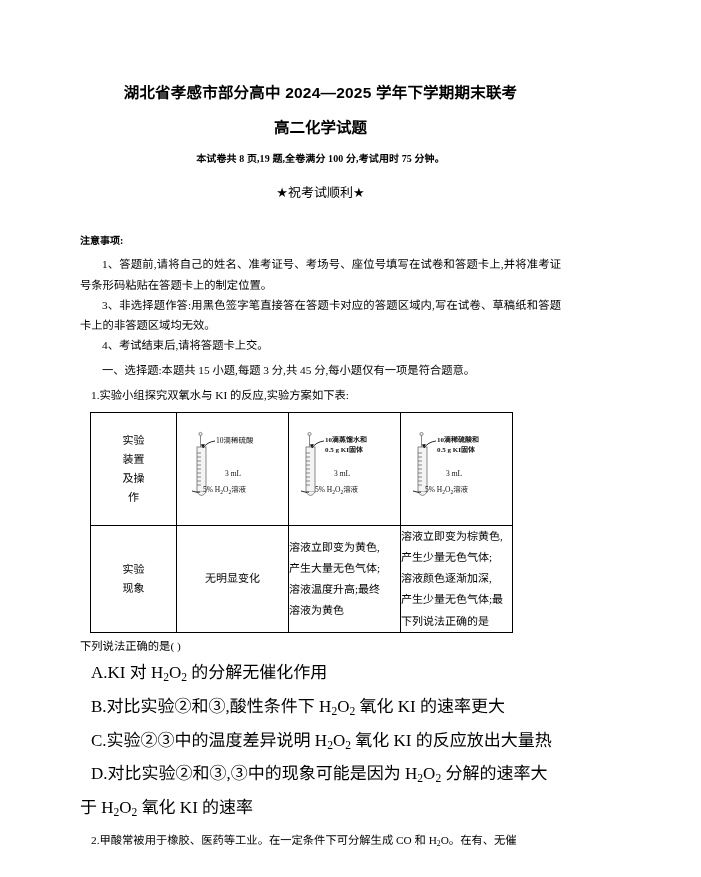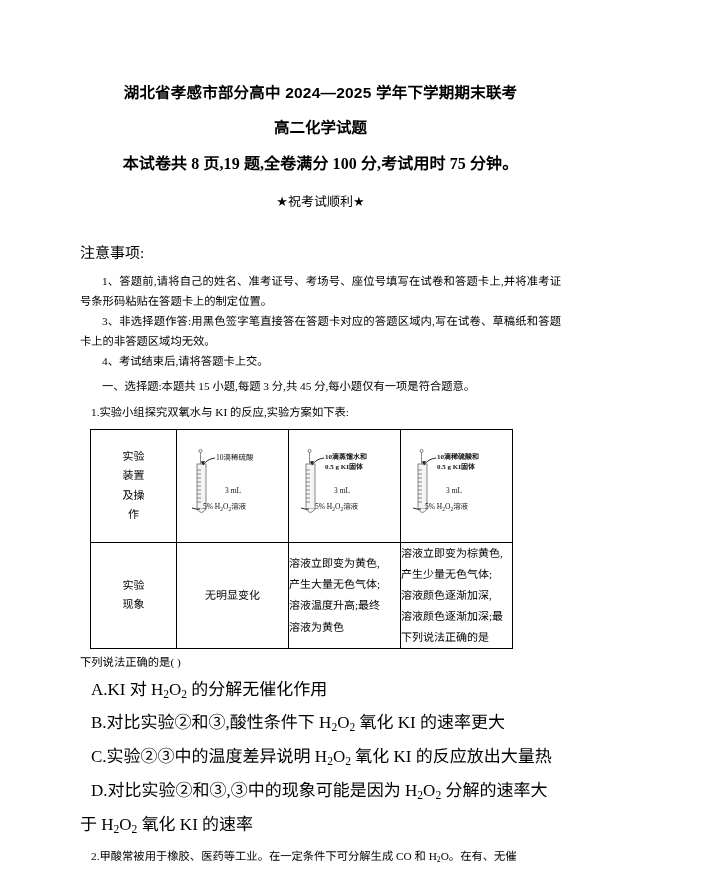--- a/index.html
+++ b/index.html
@@ -38,41 +38,41 @@
   .doc-subtitle {
     text-align: center;
     font-size: 15.5px;
     font-weight: bold;
     margin: 0;
     padding-top: 11px;
     font-family: "Liberation Sans", "DejaVu Sans", sans-serif;
   }
   .doc-meta {
     text-align: center;
-    font-size: 16px;
+    font-size: 10px;
     font-weight: bold;
     margin: 0;
     padding-top: 13px;
     letter-spacing: 0.1px;
   }
   .doc-wish {
     text-align: center;
     font-size: 13px;
     margin: 0;
     padding-top: 17px;
     font-family: "Liberation Sans", "DejaVu Sans", sans-serif;
   }
 
   
   .notice-wrap {
     padding-top: 32px;
   }
   .notice-head {
-    font-size: 15px;
-    font-weight: normal;
+    font-size: 10px;
+    font-weight: bold;
     margin: 0 0 6px 0;
     line-height: 1.5;
   }
   .notice-item {
     font-size: 11.3px;
     line-height: 1.78;
     margin: 0;
     text-indent: 22px;
     text-align: justify;
   }
@@ -294,21 +294,21 @@
           <td class="phen-cell">
             <span class="pl">溶液立即变为黄色,</span>
             <span class="pl">产生大量无色气体;</span>
             <span class="pl">溶液温度升高;最终</span>
             <span class="pl">溶液为黄色</span>
           </td>
           <td class="phen-cell">
             <span class="pl">溶液立即变为棕黄色,</span>
             <span class="pl">产生少量无色气体;</span>
             <span class="pl">溶液颜色逐渐加深,</span>
-            <span class="pl">溶液颜色逐渐加深;最</span>
+            <span class="pl">产生少量无色气体;最</span>
             <span class="pl">下列说法正确的是</span>
           </td>
         </tr>
       </tbody>
     </table>
   </div>
 
   <p class="prompt-line"><span>下列说法正确的是</span><span class="blank-paren">(       )</span></p>
 
   <p class="opt-line">A.KI 对 H<sub>2</sub>O<sub>2</sub> 的分解无催化作用</p>

